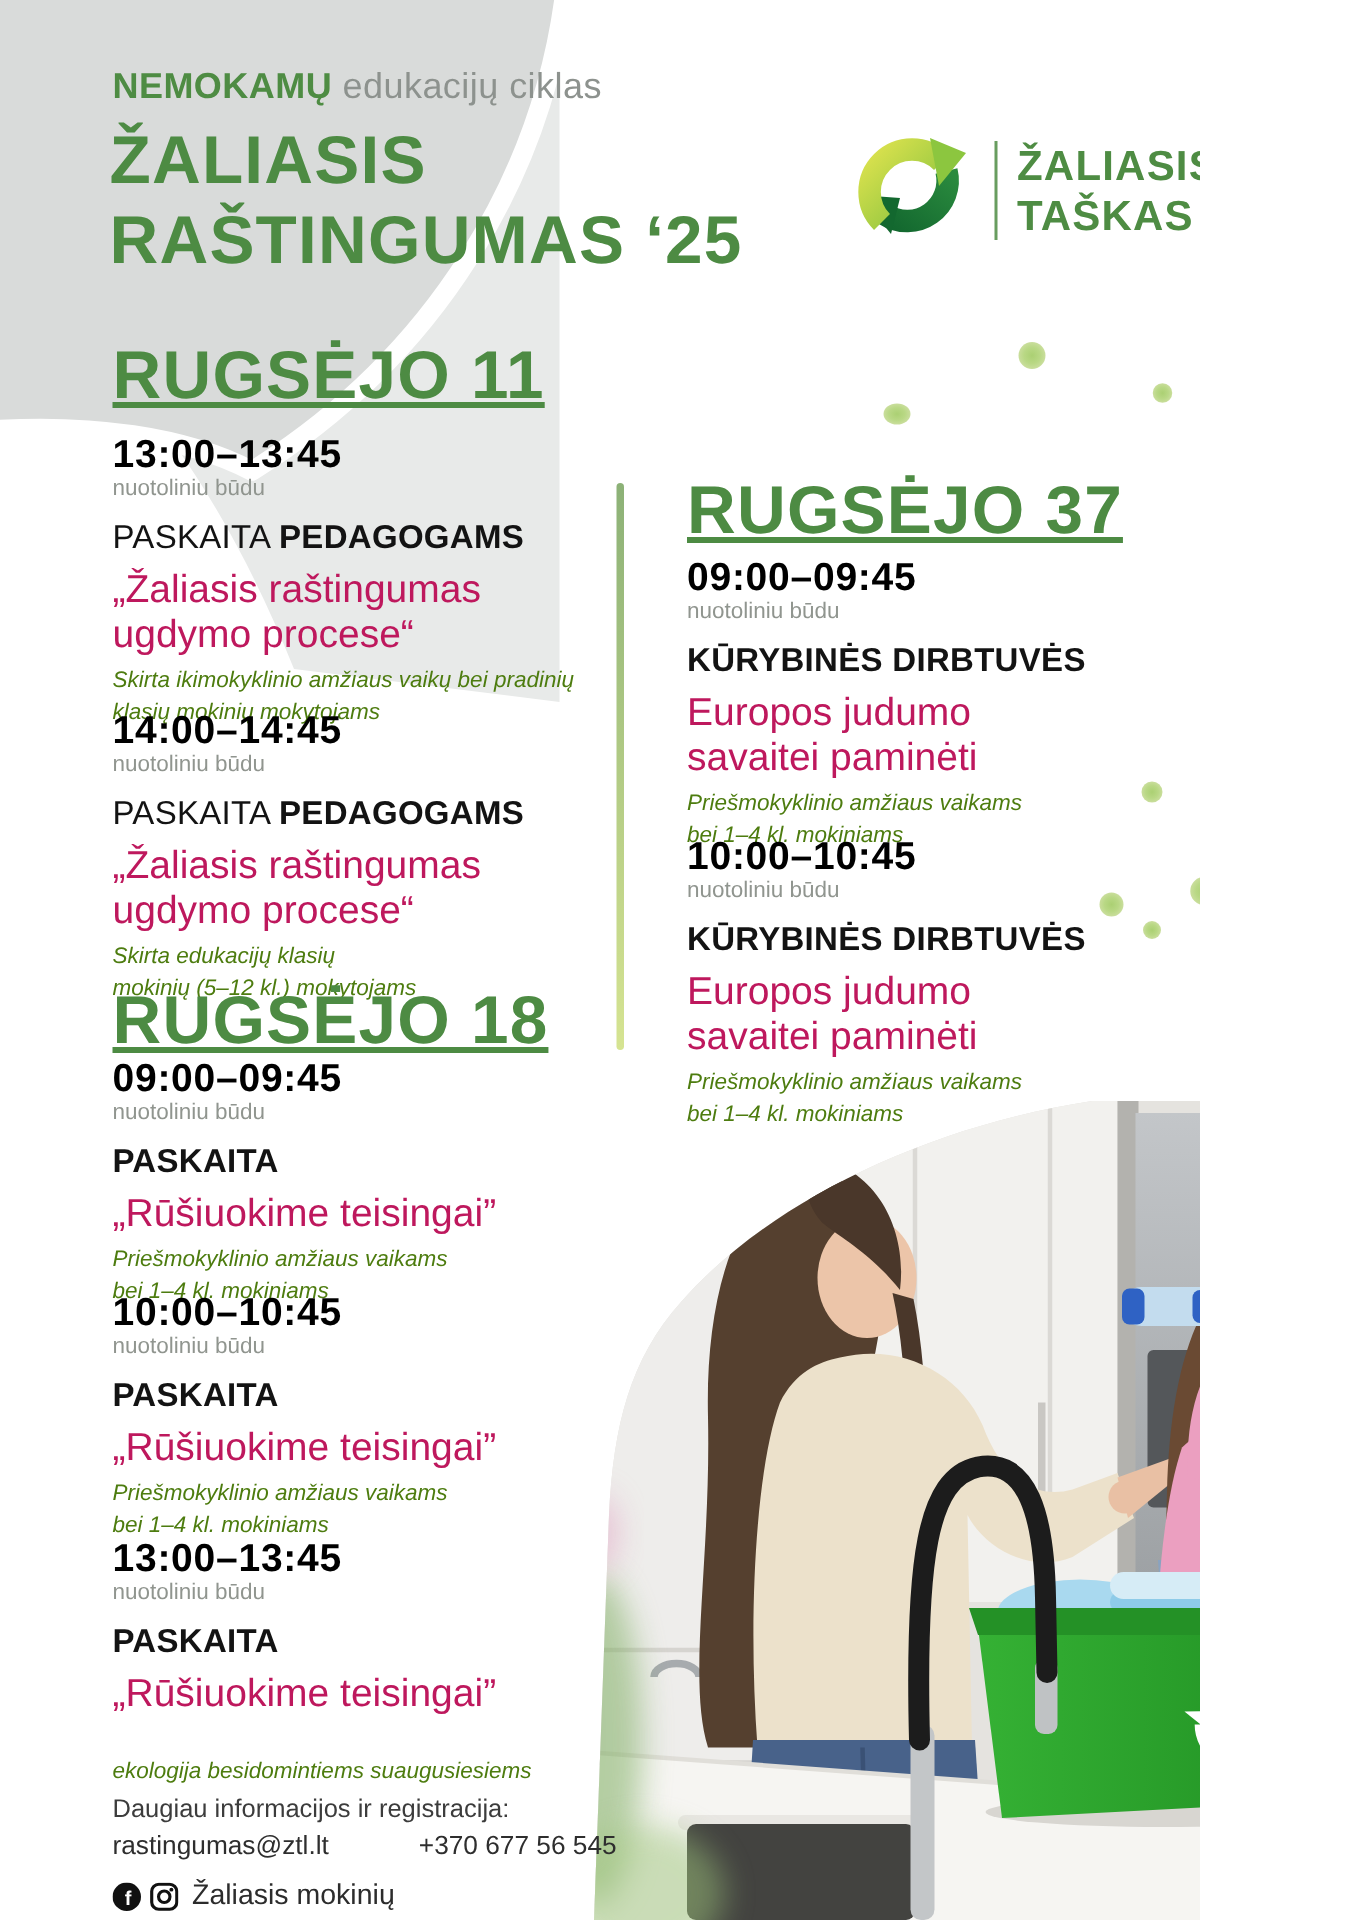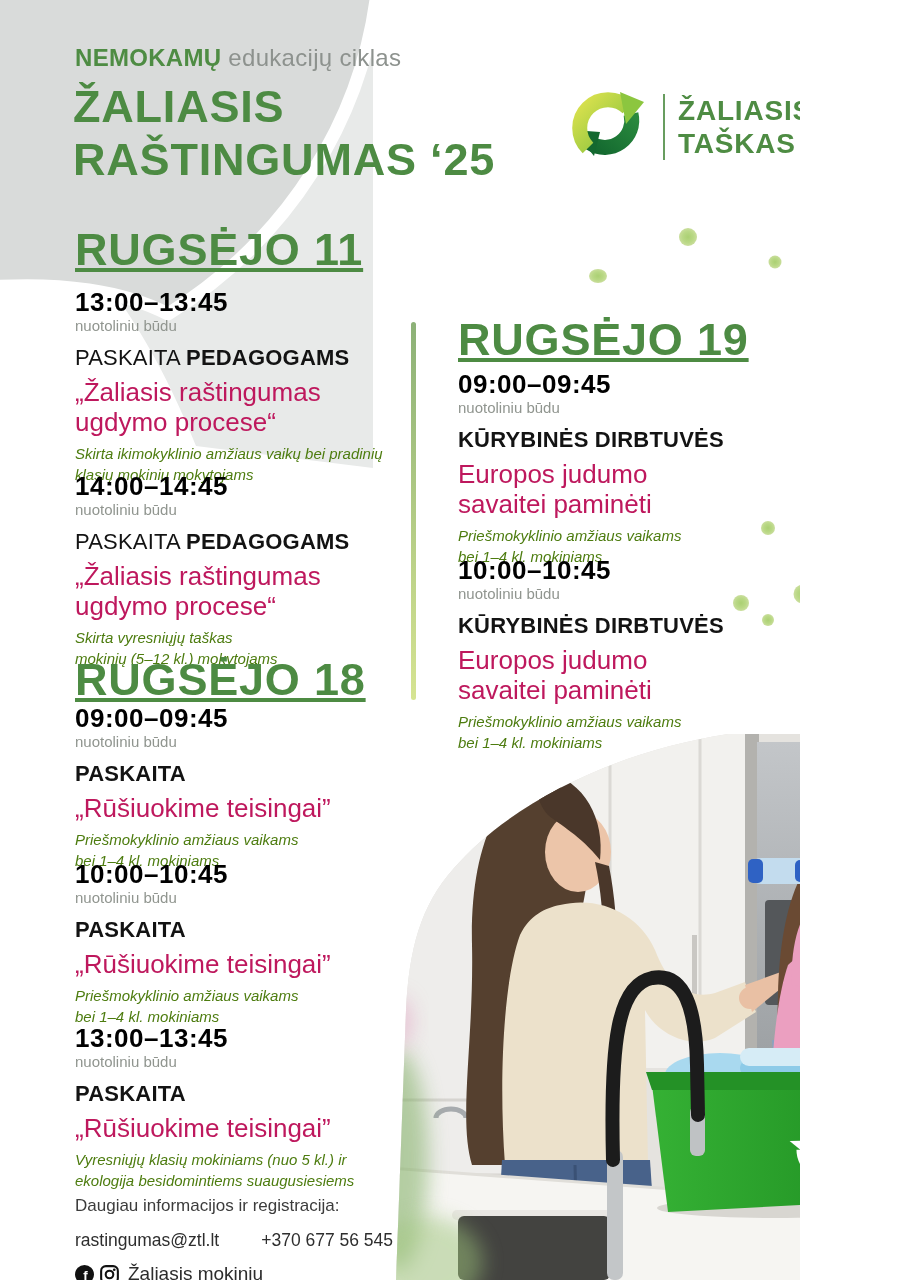--- a/index.html
+++ b/index.html
@@ -27,21 +27,21 @@
   .ev-kind{font-size:22px;line-height:23px;color:#131313;margin-top:12px;letter-spacing:.2px;}
   .ev-kind .kb{font-weight:700;}
   .ev-title{font-size:26px;line-height:30px;color:#be185d;margin-top:8px;}
   .ev-desc{font-style:italic;font-size:15px;line-height:21px;color:#4d7c0f;margin-top:6px;}
 
   .divider{left:411px;top:322px;width:5px;height:378px;border-radius:3px;
            background:linear-gradient(#8cb177,#d6e492);}
 
   .footer{left:75px;top:1196px;}
   .f-info{font-size:17px;color:#3c3c3c;}
-  .f-contact{display:flex;gap:42px;margin-top:14px;font-size:17.5px;color:#2e2e2e;}
+  .f-contact{display:flex;gap:60px;margin-top:4px;font-size:17.5px;color:#2e2e2e;}
   .f-social{display:flex;align-items:center;gap:9px;margin-top:12px;font-size:19px;color:#2c2c2c;}
   .f-icons{display:flex;gap:6px;align-items:center;}
 </style>
 </head>
 <body>
 
 <div class="poster">
 
   <svg class="abs" style="left:0;top:0" width="900" height="1280" viewBox="0 0 900 1280">
     <defs>
@@ -107,21 +107,21 @@
     <div class="ev-kind"><span>PASKAITA </span><span class="kb">PEDAGOGAMS</span></div>
     <div class="ev-title"><span>„Žaliasis raštingumas</span><br><span>ugdymo procese“</span></div>
     <div class="ev-desc"><span>Skirta ikimokyklinio amžiaus vaikų bei pradinių</span><br><span>klasių mokinių mokytojams</span></div>
   </div>
 
   <div class="abs event" style="left:75px;top:474px">
     <div class="ev-time">14:00–14:45</div>
     <div class="ev-mode">nuotoliniu būdu</div>
     <div class="ev-kind"><span>PASKAITA </span><span class="kb">PEDAGOGAMS</span></div>
     <div class="ev-title"><span>„Žaliasis raštingumas</span><br><span>ugdymo procese“</span></div>
-    <div class="ev-desc"><span>Skirta vyresniųjų taškas</span><br><span>mokinių (5–12 kl.) mokytojams</span></div>
+    <div class="ev-desc"><span>Skirta edukacijų klasių</span><br><span>mokinių (5–12 kl.) mokytojams</span></div>
   </div>
 
   <div class="abs sec-h" style="left:75px;top:654px">RUGSĖJO 18</div>
 
   <div class="abs event" style="left:75px;top:706px">
     <div class="ev-time">09:00–09:45</div>
     <div class="ev-mode">nuotoliniu būdu</div>
     <div class="ev-kind"><span class="kb">PASKAITA</span></div>
     <div class="ev-title"><span>„Rūšiuokime teisingai”</span></div>
     <div class="ev-desc"><span>Priešmokyklinio amžiaus vaikams</span><br><span>bei 1–4 kl. mokiniams</span></div>
@@ -133,26 +133,26 @@
     <div class="ev-kind"><span class="kb">PASKAITA</span></div>
     <div class="ev-title"><span>„Rūšiuokime teisingai”</span></div>
     <div class="ev-desc"><span>Priešmokyklinio amžiaus vaikams</span><br><span>bei 1–4 kl. mokiniams</span></div>
   </div>
 
   <div class="abs event" style="left:75px;top:1026px">
     <div class="ev-time">13:00–13:45</div>
     <div class="ev-mode">nuotoliniu būdu</div>
     <div class="ev-kind"><span class="kb">PASKAITA</span></div>
     <div class="ev-title"><span>„Rūšiuokime teisingai”</span></div>
-    <div class="ev-desc"><span>Vyresniųjų klasių mokiniams (nuo 5 kl.) ir</span><br><span>ekologija besidomintiems suaugusiesiems</span></div>
+    <div class="ev-desc"><br><span>ekologija besidomintiems suaugusiesiems</span></div>
   </div>
 
   <div class="abs divider"></div>
 
-  <div class="abs sec-h" style="left:458px;top:314px">RUGSĖJO 19</div>
+  <div class="abs sec-h" style="left:458px;top:314px">RUGSĖJO 37</div>
 
   <div class="abs event" style="left:458px;top:372px">
     <div class="ev-time">09:00–09:45</div>
     <div class="ev-mode">nuotoliniu būdu</div>
     <div class="ev-kind"><span class="kb">KŪRYBINĖS DIRBTUVĖS</span></div>
     <div class="ev-title"><span>Europos judumo</span><br><span>savaitei paminėti</span></div>
     <div class="ev-desc"><span>Priešmokyklinio amžiaus vaikams</span><br><span>bei 1–4 kl. mokiniams</span></div>
   </div>
 
   <div class="abs event" style="left:458px;top:558px">

